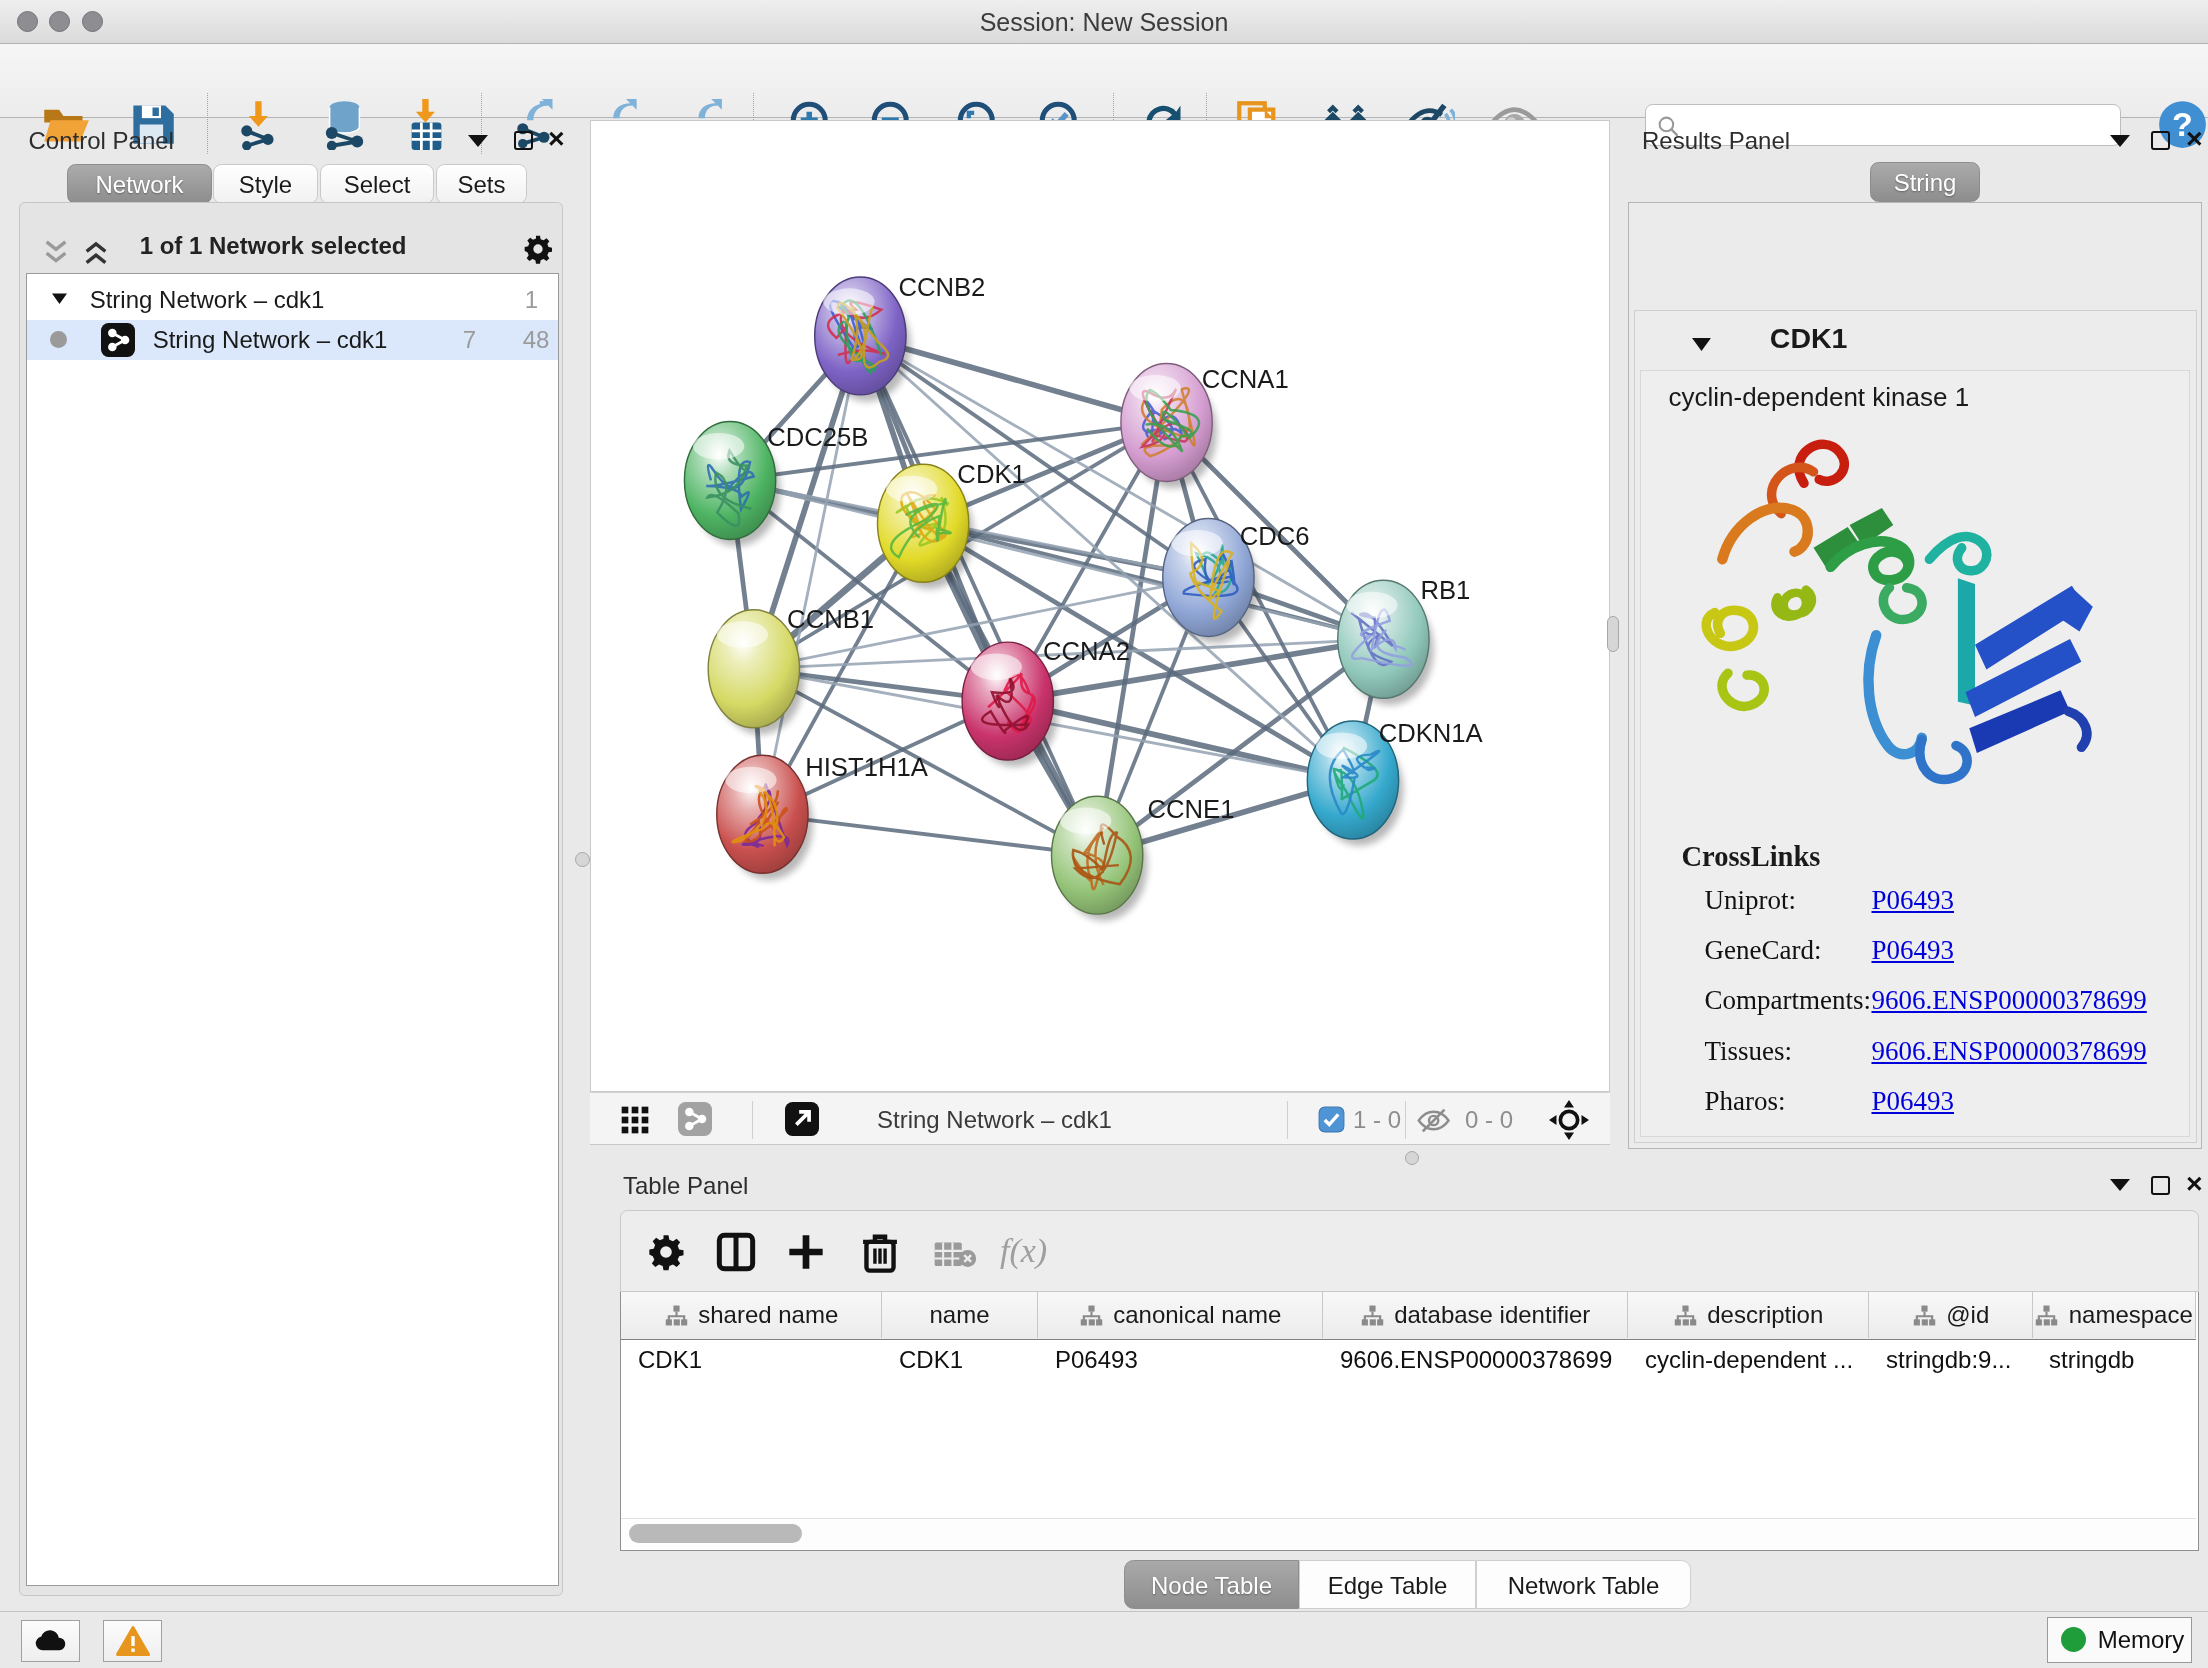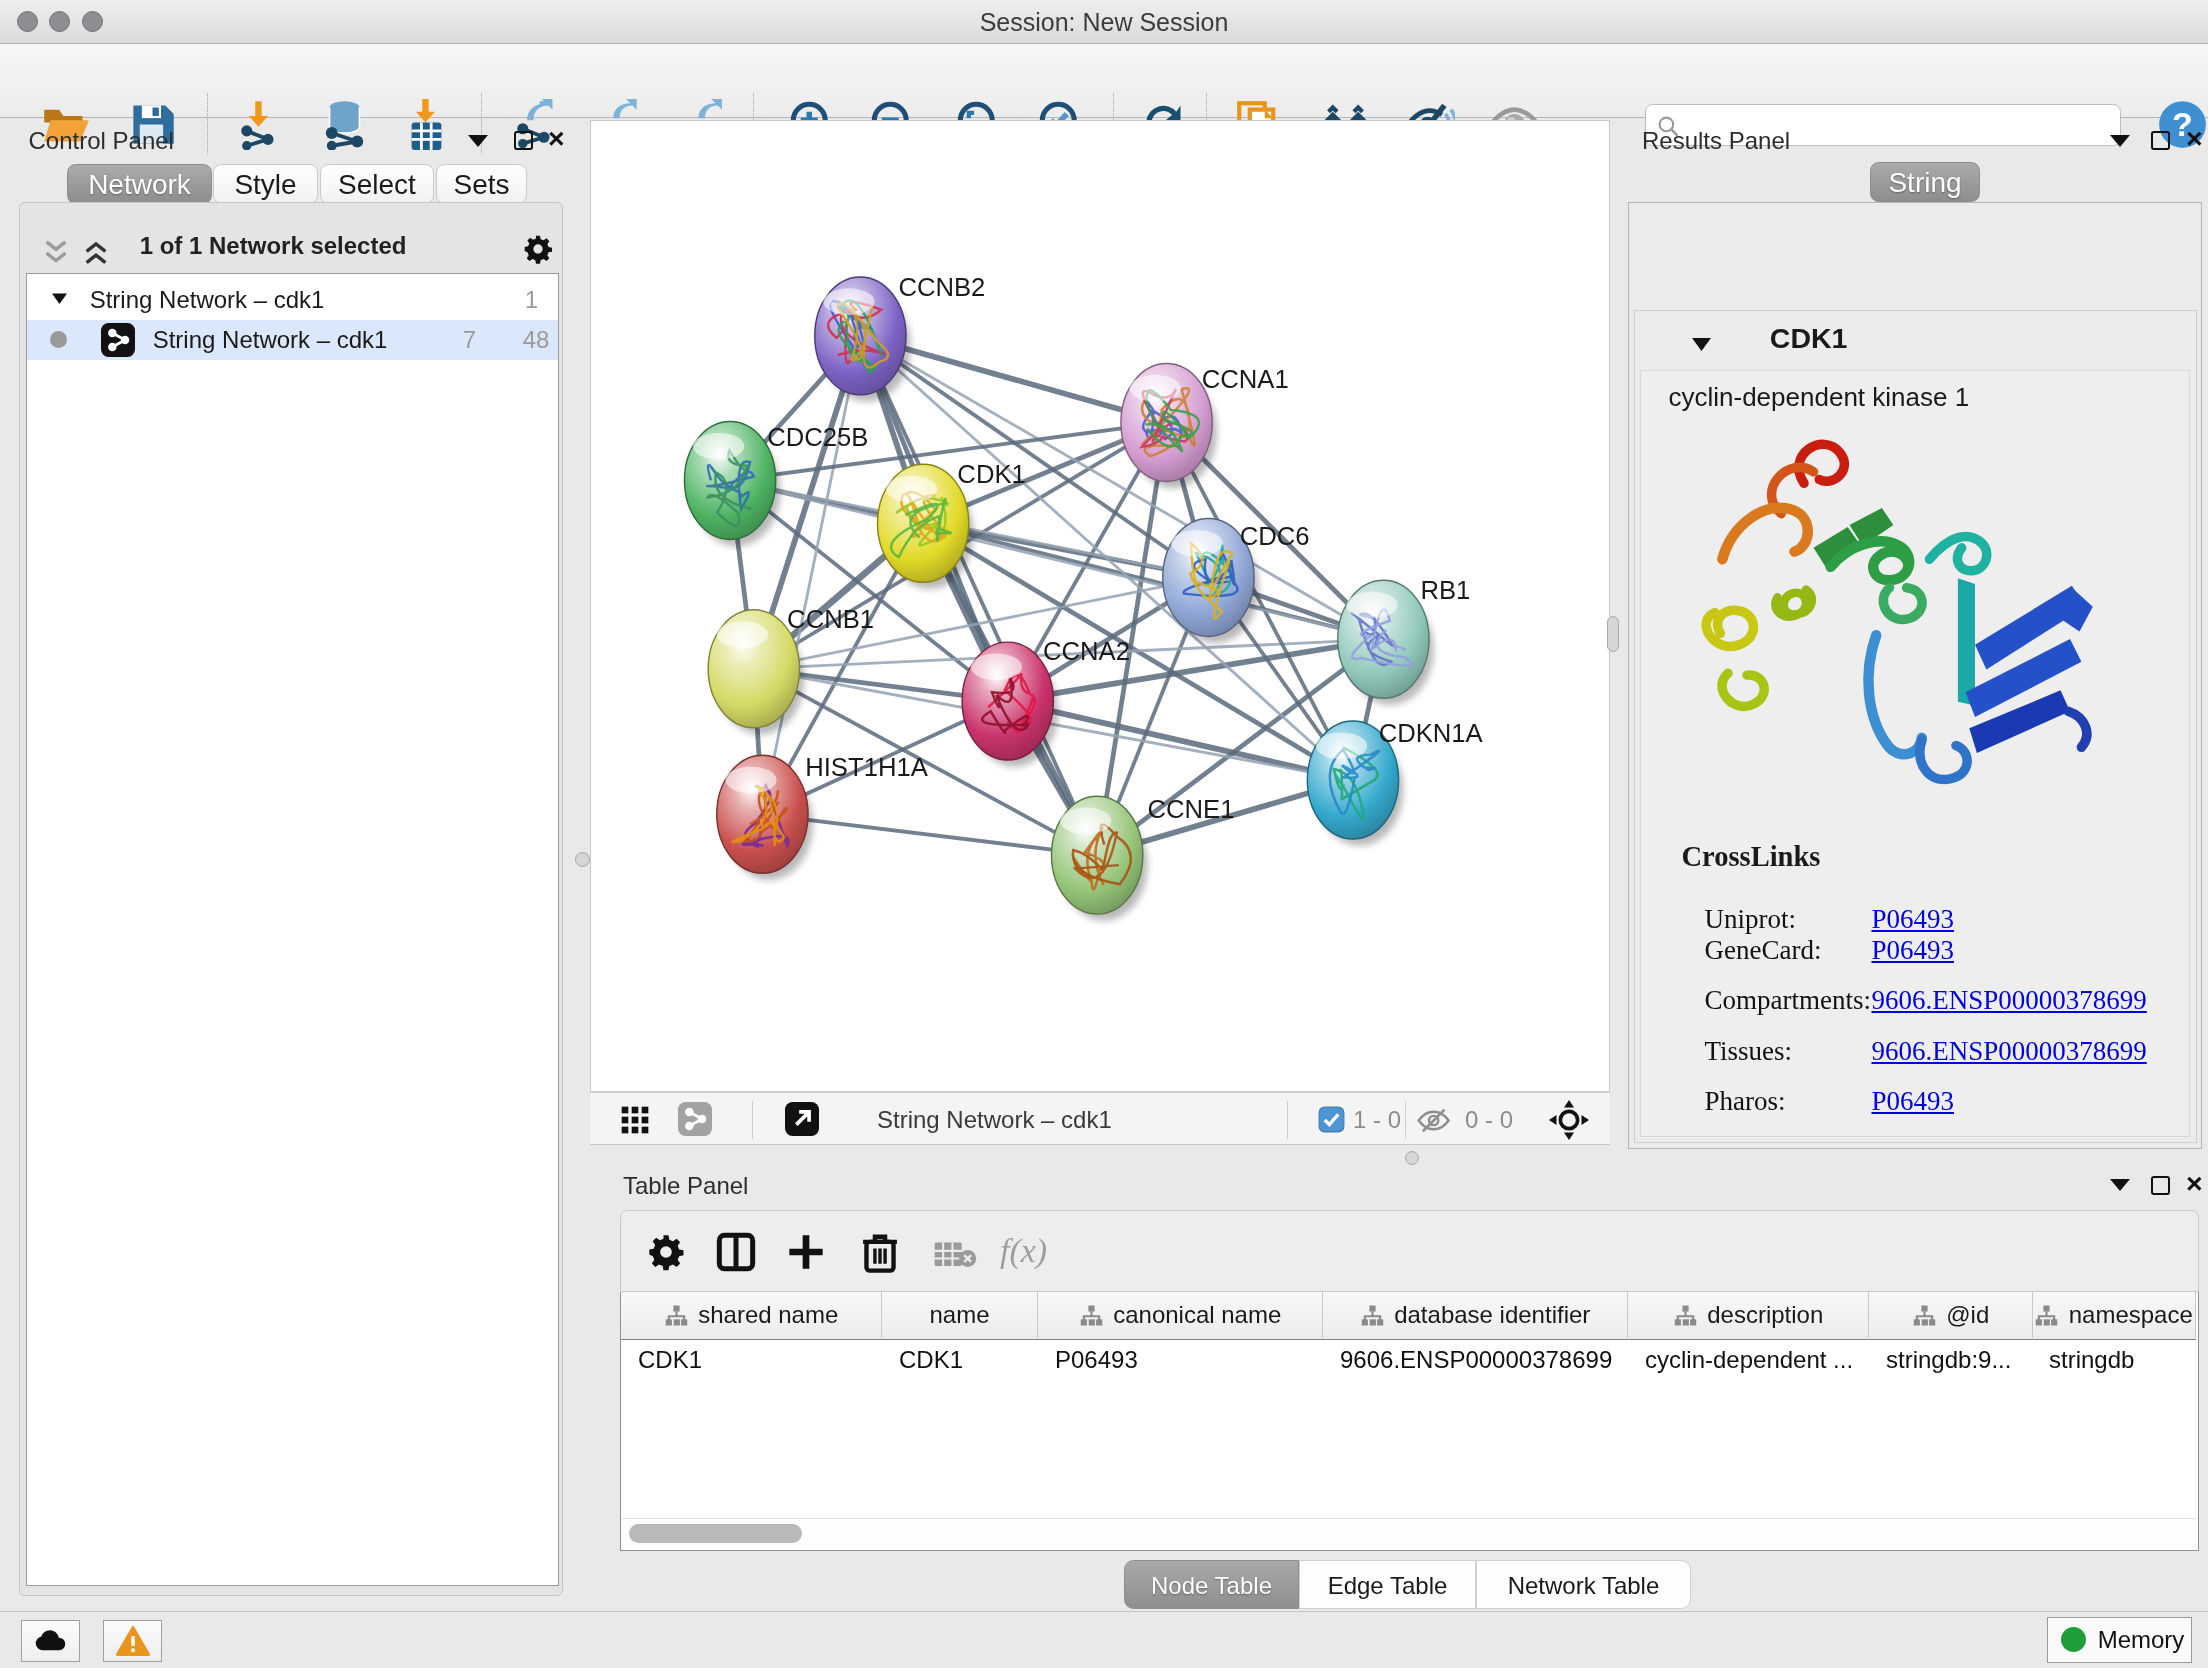--- a/index.html
+++ b/index.html
@@ -18,21 +18,21 @@
   .tsep { position:absolute; top:49px; height:61px; width:0; border-left:1.9px dotted #a3a3a3; }
   .searchbox { position:absolute; left:1645px; top:60px; width:476px; height:42px; background:#fff; border:1px solid #bdbdbd; border-radius:7.6px; }
   .searchbox svg { position:absolute; left:9.5px; top:8.6px; }
 
   
   .panel-title { font-size:24px; color:#2d2d2d; }
   .pc-tri { display:inline-block; width:0; height:0; border-left:10.5px solid transparent; border-right:10.5px solid transparent; border-top:12.4px solid #111; }
   .pc-box { display:inline-block; width:19px; height:19px; border:2.9px solid #111; border-radius:2.9px; background:transparent; }
   .pc-x  { font-size:28.5px; font-weight:bold; color:#111; line-height:19px; }
 
-  .tab { position:absolute; height:40px; line-height:40px; text-align:center; font-size:28px; background:linear-gradient(#ffffff,#f1f1f1); border:1px solid #c9c9c9; border-radius:8.6px; color:#1a1a1a; }
+  .tab { position:absolute; height:40px; line-height:40px; text-align:center; font-size:24px; background:linear-gradient(#ffffff,#f1f1f1); border:1px solid #c9c9c9; border-radius:8.6px; color:#1a1a1a; }
   .tab.sel { background:linear-gradient(#ababab,#8d8d8d); color:#fff; text-shadow:0 1px 1.9px rgba(0,0,0,.35); border-color:#8d8d8d; }
 
   
   .cp-inner { left:19px; top:202px; width:544px; height:1394px; background:#e4e4e4; border:1px solid #c6c6c6; border-radius:5.7px; }
   .cp-status { position:absolute; left:5.7px; top:27px; width:533px; height:42px; font-size:24px; color:#222;font-weight:bold; }
   .tree { position:absolute; left:5.7px; top:70px; width:533px; height:1313px; background:#fff; border:1px solid #9a9a9a; }
   .tree-row { position:absolute; left:0; width:531px; height:40px; line-height:40px; font-size:24px; }
   .tree-count { position:absolute; font-size:24px; color:#9a9a9a; }
   .share-badge { position:absolute; width:34px; height:34px; background:#111; border-radius:7.6px; }
 
@@ -596,21 +596,21 @@
         <path d="M252 140c20-24 40-30 54-18 12 10 6 28-8 30s-22-12-12-24" fill="none" stroke="#20b2a0" stroke-width="10" stroke-linecap="round"></path>
         <path d="M282 160v130l18 4V166z" fill="#1ca8a8"></path>
         <path d="M300 230l102-62 14 22-104 66zM290 280l110-56 12 24-112 58z" fill="#2450c8"></path>
         <path d="M294 318l96-40 10 22-98 44z" fill="#1a3ab4"></path>
         <path d="M402 170l22 20-14 26-24-16z" fill="#2450c8"></path>
         <path d="M398 300c18 6 26 24 14 38" fill="none" stroke="#2040b0" stroke-width="10" stroke-linecap="round"></path>
       </svg>
       <div class="crosslinks">
         <div class="abs" style="left:40px;top:470px;font-size:28.5px;font-weight:bold;font-family:'Liberation Serif',serif">CrossLinks</div>
         <div id="crosslinks-rows">
-            <div class="cl-row" style="top: 514px; margin-top: 19px;">
+            <div class="cl-row" style="top: 514px;">
               <span class="cl-label">Uniprot:</span>
               <span class="cl-value">P06493</span>
             </div>
             <div class="cl-row" style="top: 564px;">
               <span class="cl-label">GeneCard:</span>
               <span class="cl-value">P06493</span>
             </div>
             <div class="cl-row" style="top: 614px;">
               <span class="cl-label">Compartments:</span>
               <span class="cl-value">9606.ENSP00000378699</span>

